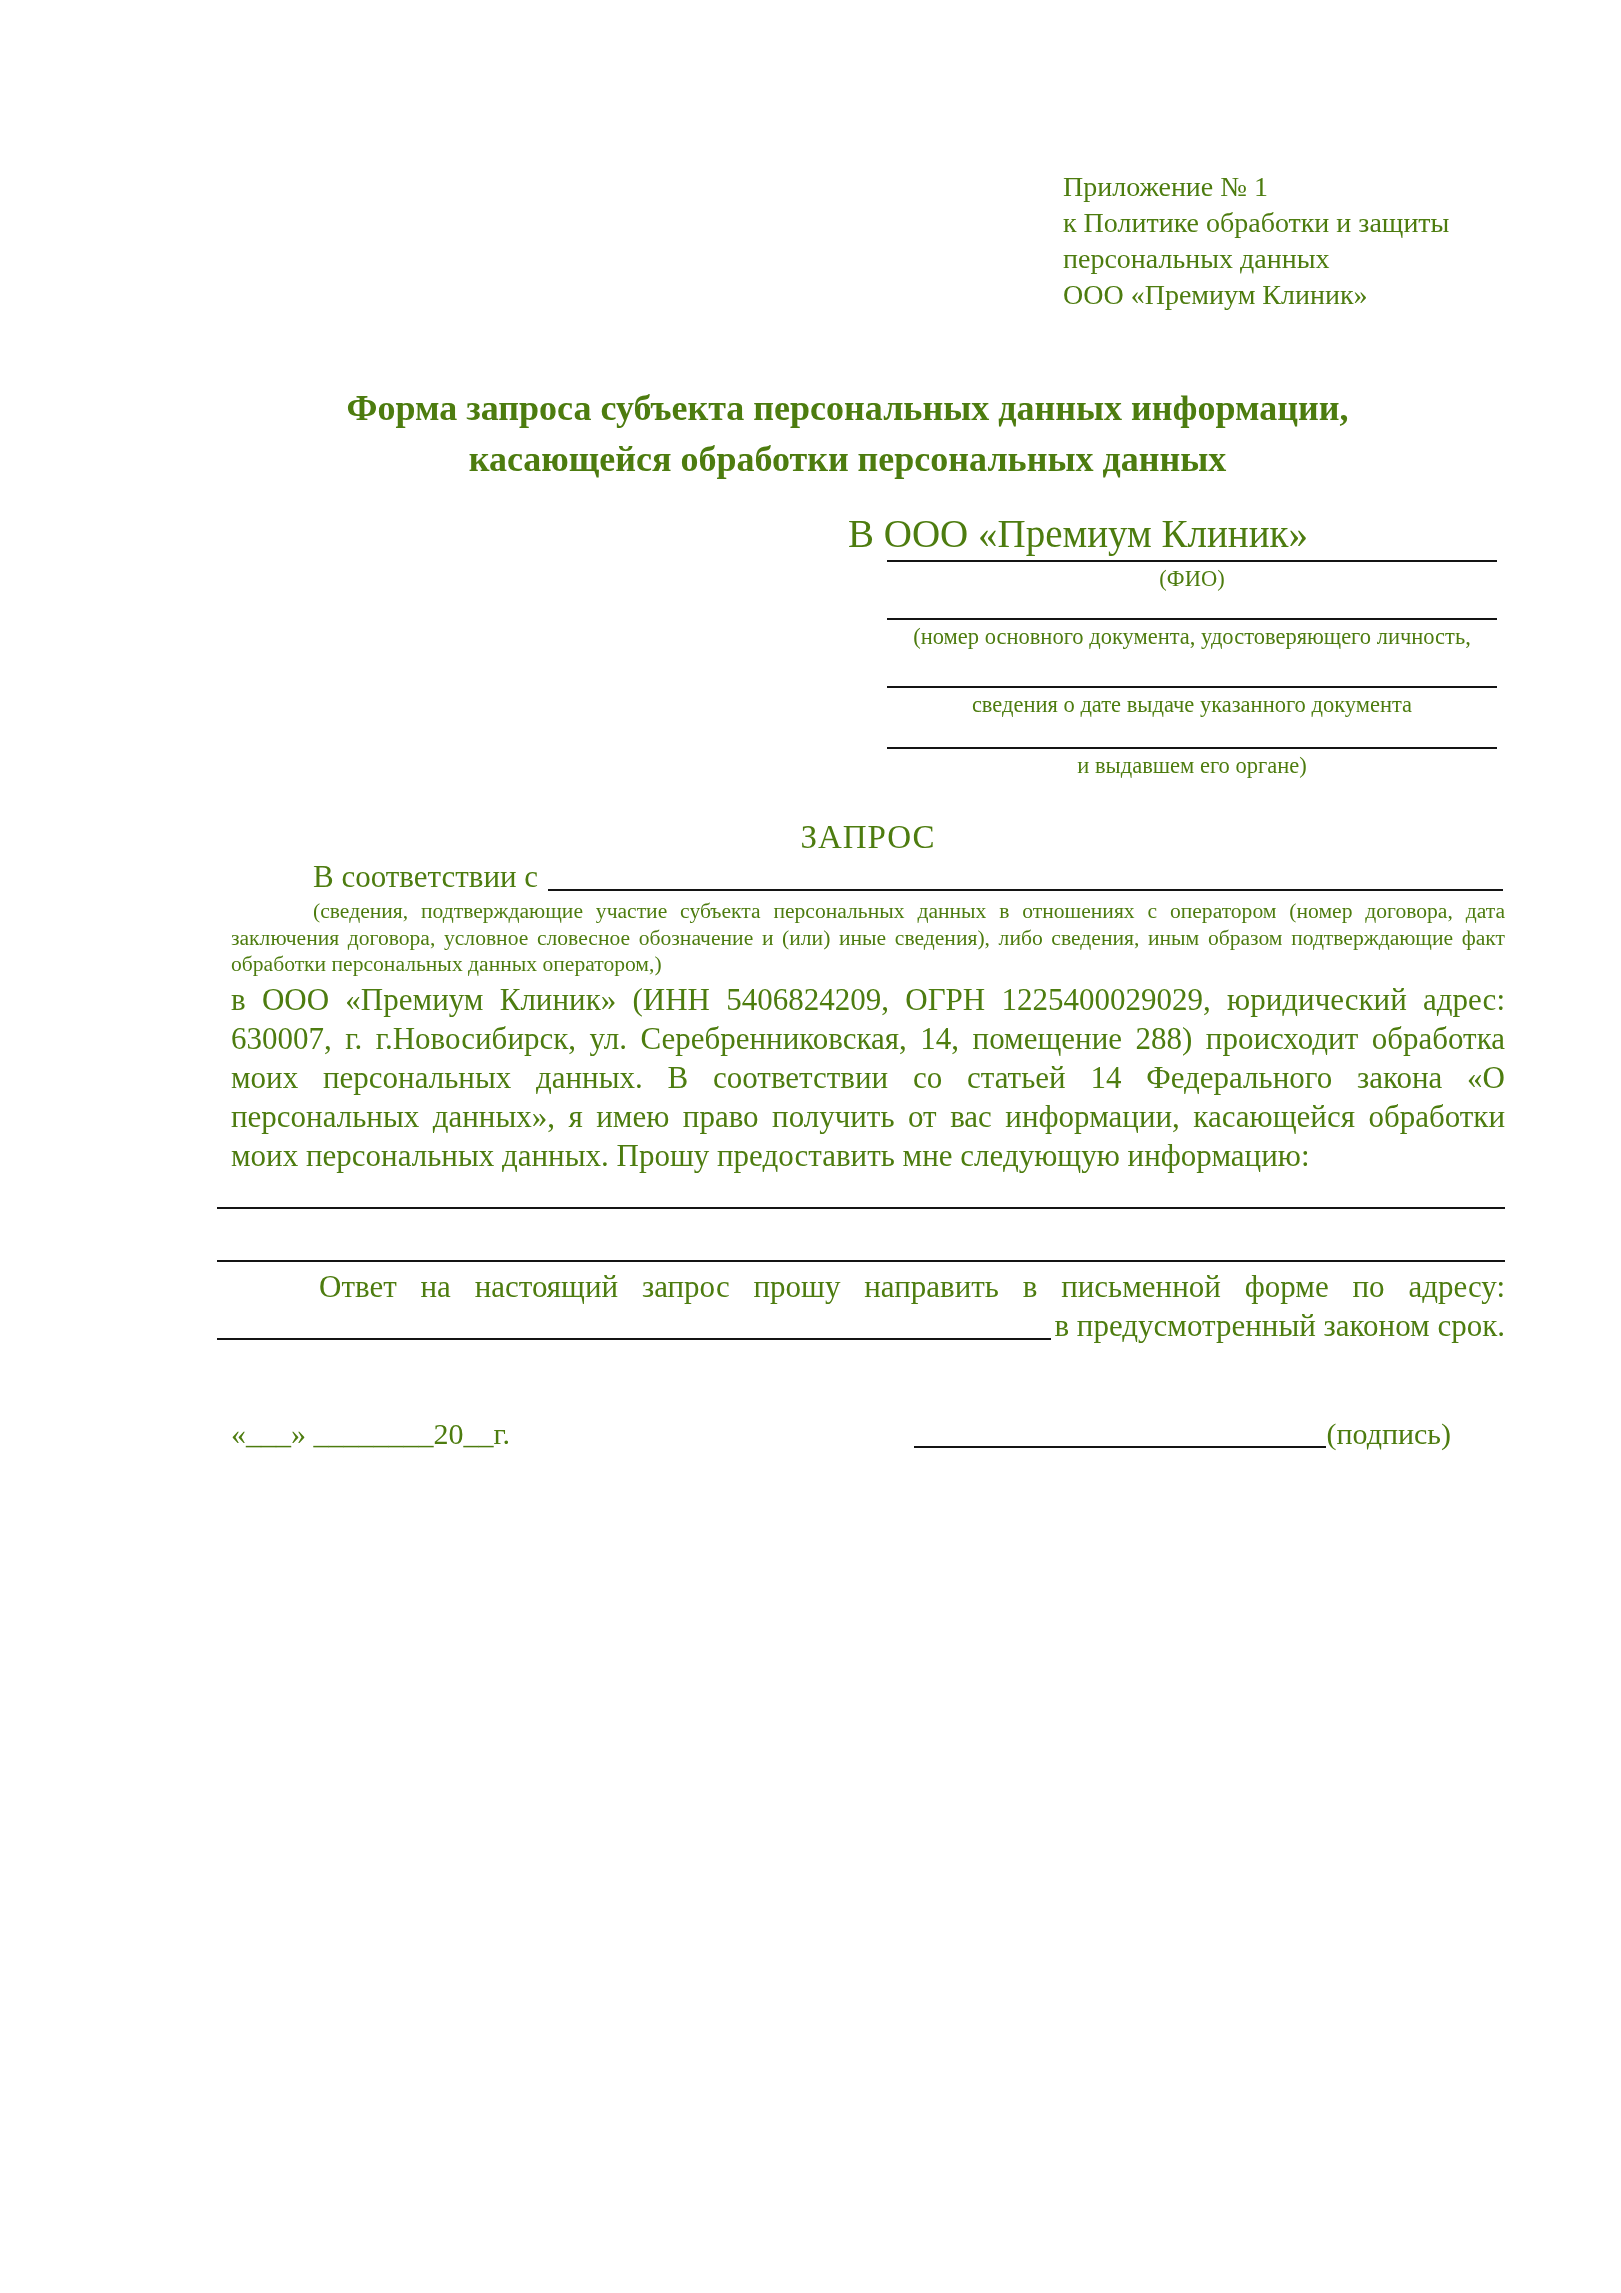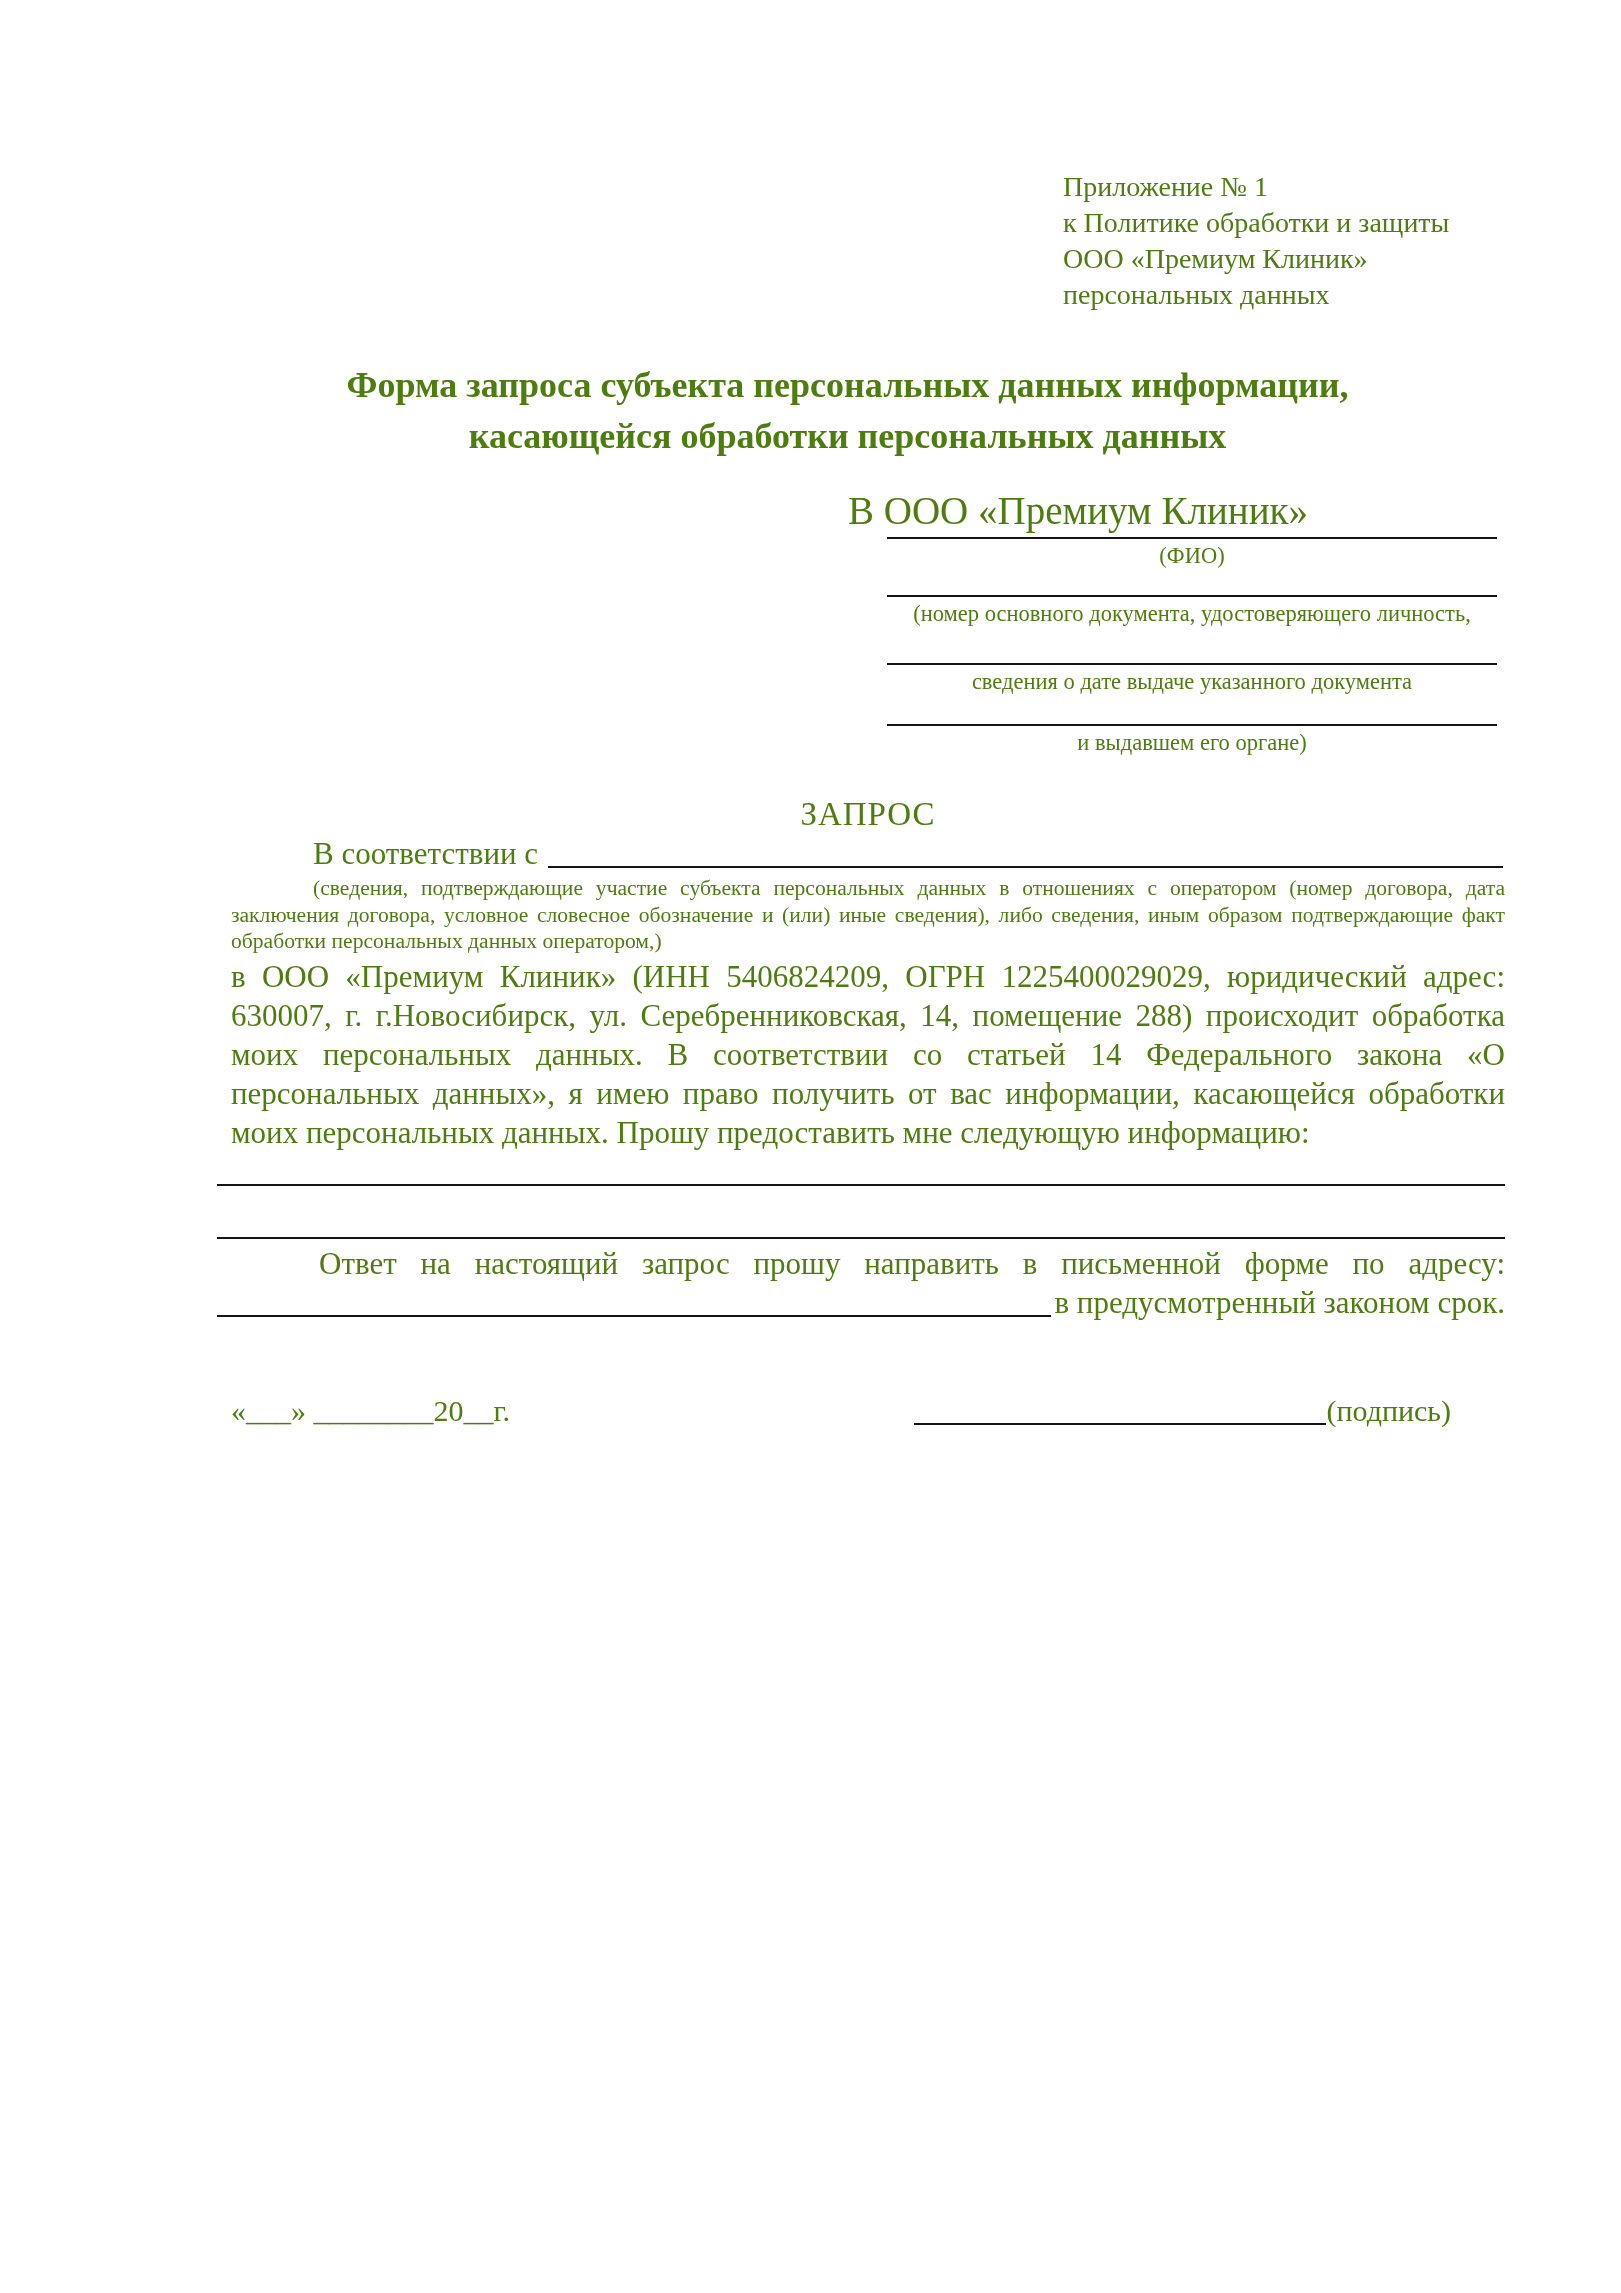--- a/index.html
+++ b/index.html
@@ -12,21 +12,21 @@
     font-family:"Liberation Serif","DejaVu Serif",serif;
     box-sizing:border-box;
     padding:0 116px 0 231px;
     overflow:hidden;
   }
   .appendix{
     margin:169px 0 0 832px;
     font-size:28px;line-height:36px;
   }
   .title{
-    margin-top:47px;
+    margin-top:70px;
     padding-right:41px;
     text-align:center;
     font-weight:bold;
     font-size:36px;line-height:51px;
   }
   .addressee{
     margin-left:617px;
     margin-top:27.4px;
     font-size:39px;line-height:44px;
   }
@@ -108,22 +108,22 @@
   }
 </style>
 </head>
 <body>
 
 <div class="page">
 
   <div class="appendix">
     <div>Приложение № 1</div>
     <div>к Политике обработки и защиты</div>
+    <div>персональных данных</div>
     <div>ООО «Премиум Клиник»</div>
-    <div>персональных данных</div>
   </div>
 
   <div class="title">
     <span>Форма запроса субъекта персональных данных информации,</span><br>
     <span>касающейся обработки персональных данных</span>
   </div>
 
   <div class="addressee">
     <div>В ООО «Премиум Клиник»</div>
   </div>

